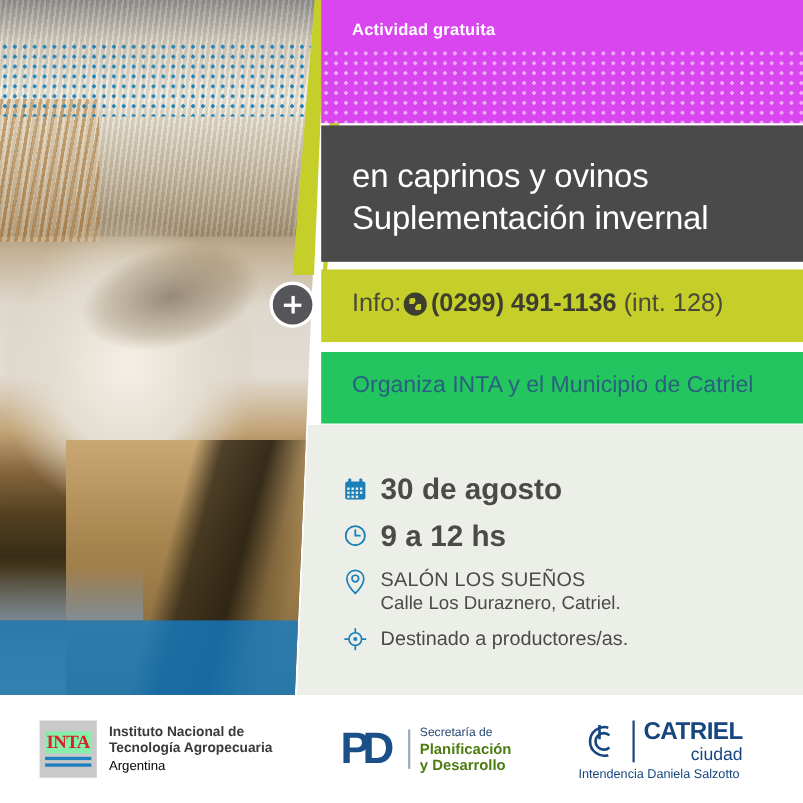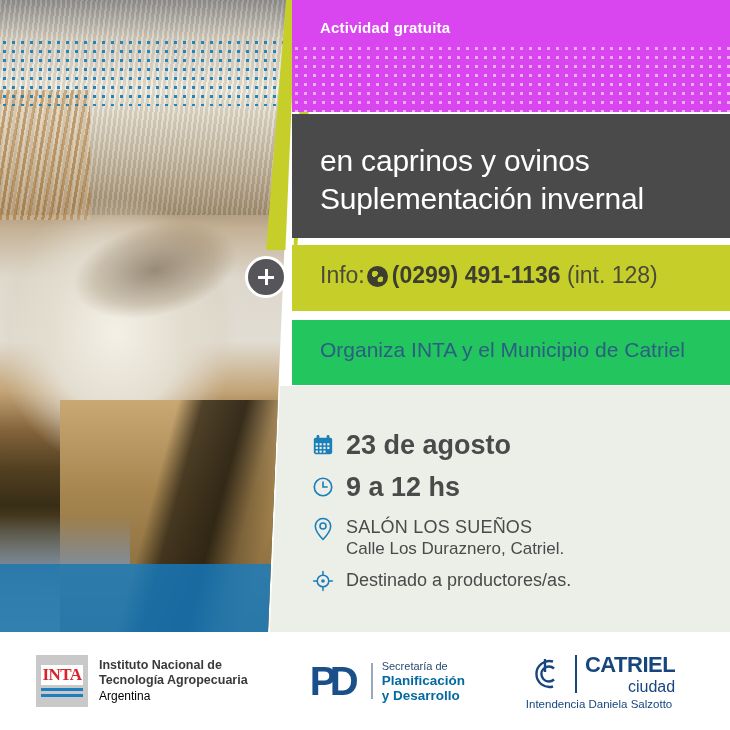--- a/index.html
+++ b/index.html
@@ -355,21 +355,21 @@
     background: #c9c9c9;
     display: flex;
     flex-direction: column;
     align-items: center;
     justify-content: center;
     box-sizing: border-box;
     margin-right: 11px;
   }
   .inta-mark .w {
     width: 42px;
-    background: #ffffff;
+    background: #86efac;
     text-align: center;
     color: #d8232a;
     font-weight: bold;
     font-size: 17px;
     letter-spacing: -0.5px;
     line-height: 20px;
     font-family: "Liberation Serif", serif;
   }
   .inta-mark .b1, .inta-mark .b2 {
     width: 42px;
@@ -410,21 +410,21 @@
     line-height: 36px;
   }
   .pd-divider {
     width: 2px;
     height: 36px;
     background: #9aa8bb;
     margin-right: 9px;
   }
   .pd-txt .l1 { font-size: 11px; color: #2a4a73; line-height: 13px; }
   .pd-txt .l2, .pd-txt .l3 {
-    font-size: 13.5px; font-weight: bold; color: #0369a1; line-height: 15px;
+    font-size: 13.5px; font-weight: bold; color: #4d7c0f; line-height: 15px;
   }
 
   .logo-catriel { margin-left: 58px; }
   .cat-inner { display: flex; align-items: center; }
   .cat-mark { width: 44px; height: 40px; margin-right: 8px; }
   .cat-div { width: 2px; height: 38px; background: #17467f; margin-right: 8px; }
   .cat-words .l1 {
     font-size: 22px; font-weight: bold; color: #17467f;
     letter-spacing: -0.5px; line-height: 26px;
   }
@@ -493,21 +493,21 @@
         <rect x="16.6" y="10" width="2.4" height="2.4" fill="#eceee8"></rect>
         <rect x="4" y="14" width="2.4" height="2.4" fill="#eceee8"></rect>
         <rect x="8.2" y="14" width="2.4" height="2.4" fill="#eceee8"></rect>
         <rect x="12.4" y="14" width="2.4" height="2.4" fill="#eceee8"></rect>
         <rect x="16.6" y="14" width="2.4" height="2.4" fill="#eceee8"></rect>
         <rect x="4" y="18" width="2.4" height="2.4" fill="#eceee8"></rect>
         <rect x="8.2" y="18" width="2.4" height="2.4" fill="#eceee8"></rect>
         <rect x="12.4" y="18" width="2.4" height="2.4" fill="#eceee8"></rect>
       </svg>
     </span>
-    <span class="big-txt">23 de agosto</span>
+    <span class="big-txt">30 de agosto</span>
   </div>
 
   <div class="detail-row row-time">
     <span class="detail-ico">
       <svg width="22" height="22" viewBox="0 0 24 24" fill="none" stroke="#1b7fb8" stroke-width="1.8">
         <circle cx="12" cy="12" r="9.5"></circle>
         <path d="M12 6.5 V12 H16.5" stroke-linecap="round"></path>
       </svg>
     </span>
     <span class="big-txt">9 a 12 hs</span>

